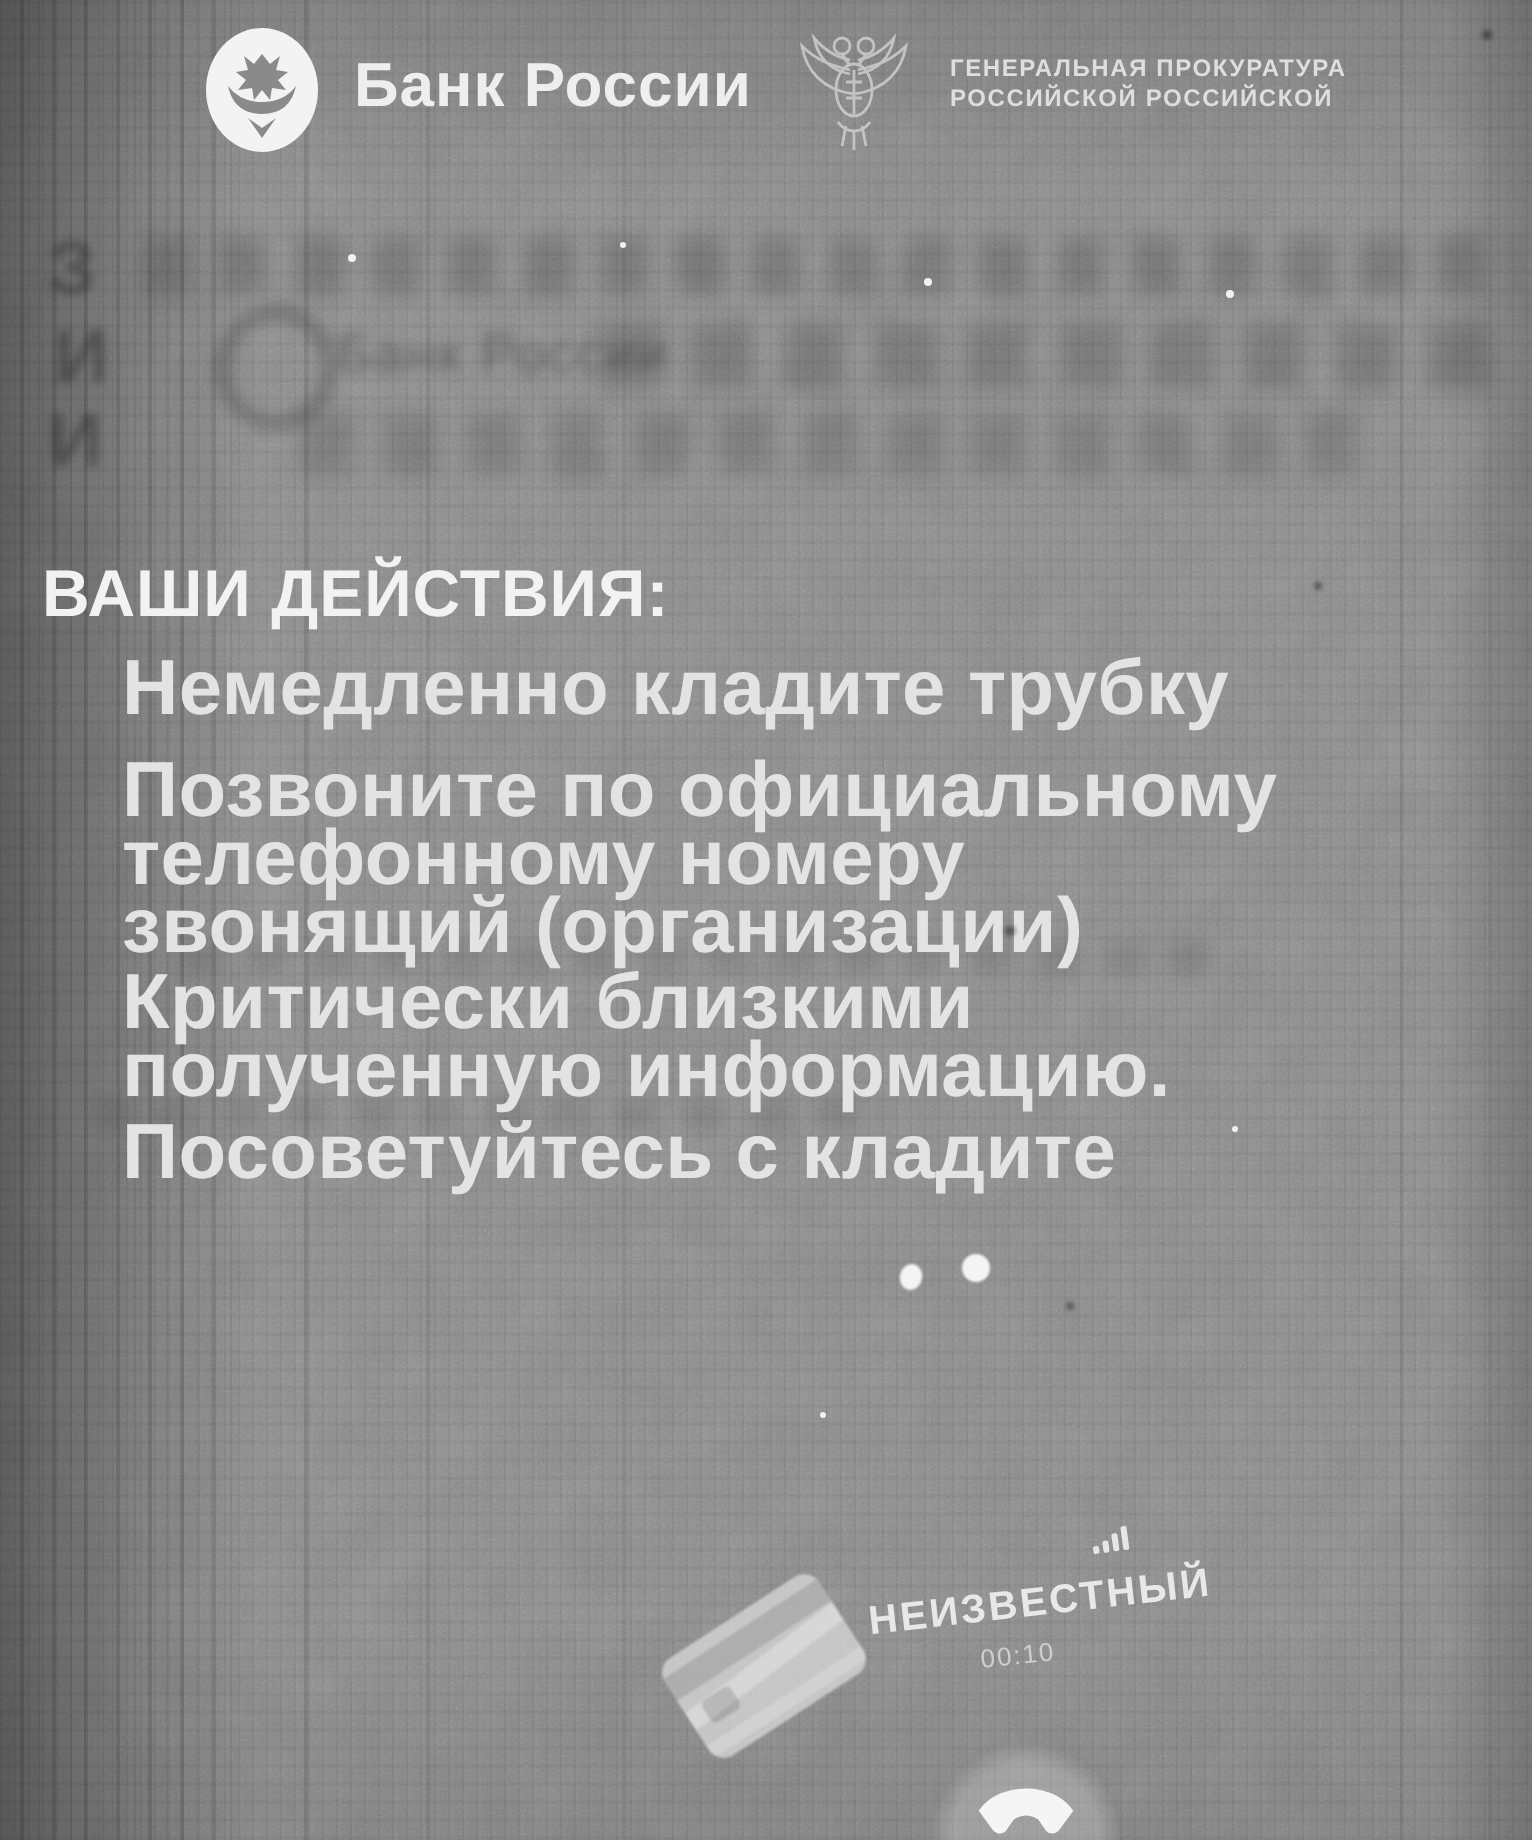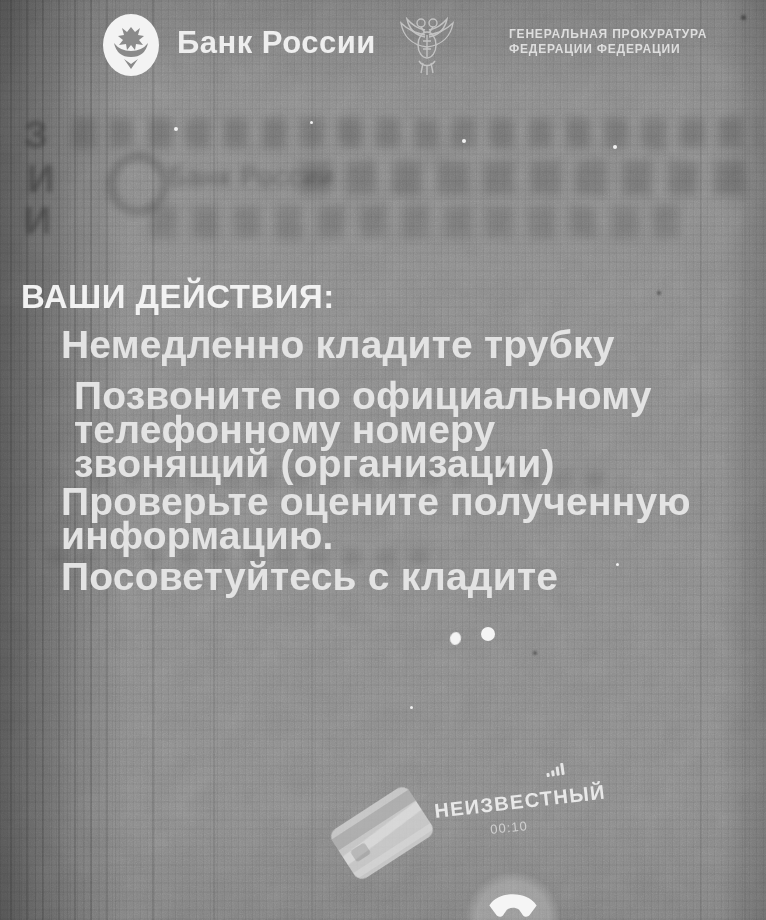--- a/index.html
+++ b/index.html
@@ -22,42 +22,42 @@
     background:linear-gradient(270deg,rgba(0,0,0,0.16),rgba(0,0,0,0));}
   .band-top{left:0;top:0;width:766px;height:100px;pointer-events:none;
     background:linear-gradient(180deg,rgba(0,0,0,0.10),rgba(0,0,0,0));}
   .band-bottom{left:0;bottom:0;width:766px;height:110px;pointer-events:none;
     background:linear-gradient(0deg,rgba(0,0,0,0.07),rgba(0,0,0,0));}
   .streak-line{top:0;width:2px;height:920px;background:rgba(0,0,0,0.10);pointer-events:none;}
   
   .bank-logo{left:102px;top:13px;width:58px;height:64px;}
   .bank-label{left:177px;top:25px;font-size:31px;font-weight:700;color:#eeeeee;letter-spacing:.5px;}
   .pros-emblem{left:397px;top:11px;width:60px;height:70px;opacity:.92;}
-  .pros-text{left:475px;top:27px;font-size:12px;font-weight:700;color:#dedede;letter-spacing:.8px;line-height:15px;margin-left:34px;}
+  .pros-text{left:475px;top:27px;font-size:12px;font-weight:700;color:#dedede;letter-spacing:.8px;line-height:15px;}
   
   .ghost{pointer-events:none;}
   .ghost-letter{font-size:38px;font-weight:800;color:rgba(30,30,30,0.38);filter:blur(2px);}
   .ghost-row{filter:blur(5px);}
   .gr1{left:72px;top:118px;width:688px;height:30px;opacity:.20;
     background:repeating-linear-gradient(90deg,rgba(25,25,25,0.9) 0 24px,rgba(25,25,25,0) 24px 38px);}
   .gr2{left:300px;top:161px;width:452px;height:34px;opacity:.19;
     background:repeating-linear-gradient(90deg,rgba(25,25,25,0.9) 0 30px,rgba(25,25,25,0) 30px 46px);}
   .gr3{left:150px;top:206px;width:540px;height:32px;opacity:.16;
     background:repeating-linear-gradient(90deg,rgba(25,25,25,0.9) 0 26px,rgba(25,25,25,0) 26px 42px);}
   .gr4{left:90px;top:471px;width:530px;height:16px;opacity:.10;
     background:repeating-linear-gradient(90deg,rgba(25,25,25,0.9) 0 20px,rgba(25,25,25,0) 20px 33px);filter:blur(4px);}
   .gr5{left:45px;top:549px;width:400px;height:16px;opacity:.10;
     background:repeating-linear-gradient(90deg,rgba(25,25,25,0.9) 0 20px,rgba(25,25,25,0) 20px 33px);filter:blur(4px);}
   .ghost-ring{left:107px;top:152px;width:44px;height:46px;border-radius:50%;
     border:9px solid rgba(45,45,45,0.32);filter:blur(3px);opacity:.7;}
   .ghost-banklabel{left:168px;top:162px;font-size:27px;font-weight:500;color:rgba(45,45,45,0.45);filter:blur(3px);letter-spacing:1px;}
   
   .heading{left:21px;top:278px;font-size:33px;font-weight:800;color:#f2f2f2;letter-spacing:.5px;}
   .action{left:61px;width:660px;font-size:39px;font-weight:600;color:#e3e3e3;line-height:34px;letter-spacing:.2px;}
-  .a1{top:328px;} .a2{top:379px;padding-left:13px;} .a3{top:485px;} .a4{top:560px;}
+  .a1{top:328px;} .a2{top:379px;} .a3{top:485px;} .a4{top:560px;}
   
   .dot{border-radius:50%;background:#f4f4f4;filter:blur(.4px);}
   .dot1{left:450px;top:632px;width:11px;height:13px;transform:rotate(12deg);}
   .dot2{left:481px;top:627px;width:14px;height:14px;}
   
   .signal{left:546px;top:764px;display:flex;align-items:flex-end;gap:2px;transform:rotate(-8deg);opacity:.9;}
   .signal i{display:block;width:3px;background:#f0f0f0;border-radius:1px;}
   .caller{left:434px;top:792px;width:144px;text-align:center;transform:rotate(-6.5deg);
     font-size:20px;font-weight:600;color:#e8e8e8;letter-spacing:1.4px;}
   .timer{left:478px;top:820px;width:62px;text-align:center;transform:rotate(-6deg);
@@ -127,21 +127,21 @@
       <path d="M24 16 L28 22 M36 16 L32 22"></path>
       <ellipse cx="30" cy="34" rx="9" ry="13"></ellipse>
       <path d="M30 24 L30 46"></path>
       <path d="M26 30 L34 30 M26 38 L34 38"></path>
       <path d="M22 50 C26 56 34 56 38 50"></path>
       <path d="M26 52 L24 62 M34 52 L36 62 M30 54 L30 64"></path>
     </g>
   </svg>
   <div class="abs pros-text">
     <div>ГЕНЕРАЛЬНАЯ ПРОКУРАТУРА</div>
-    <div>ФЕДЕРАЦИИ ФЕДЕРАЦИИ</div>
+    <div>РОССИЙСКОЙ РОССИЙСКОЙ</div>
   </div>
 
   <div class="abs ghost ghost-letter" style="left:24px;top:114px;">З</div>
   <div class="abs ghost ghost-letter" style="left:27px;top:158px;">И</div>
   <div class="abs ghost ghost-letter" style="left:24px;top:200px;">И</div>
   <div class="abs ghost ghost-row gr1"></div>
   <div class="abs ghost ghost-ring"></div>
   <div class="abs ghost ghost-banklabel">Банк России</div>
   <div class="abs ghost ghost-row gr2"></div>
   <div class="abs ghost ghost-row gr3"></div>
@@ -151,21 +151,21 @@
   <div class="abs heading">ВАШИ ДЕЙСТВИЯ:</div>
 
   <div class="abs action a1">
     <div>Немедленно кладите трубку</div>
   </div>
   <div class="abs action a2">
     <div>Позвоните по официальному телефонному номеру</div>
     <div>звонящий (организации)</div>
   </div>
   <div class="abs action a3">
-    <div>Проверьте оцените полученную информацию.</div>
+    <div>Критически близкими полученную информацию.</div>
   </div>
   <div class="abs action a4">
     <div>Посоветуйтесь с кладите</div>
   </div>
 
   <div class="abs dot dot1"></div>
   <div class="abs dot dot2"></div>
 
   <div class="abs signal">
     <i style="height:4px"></i>

